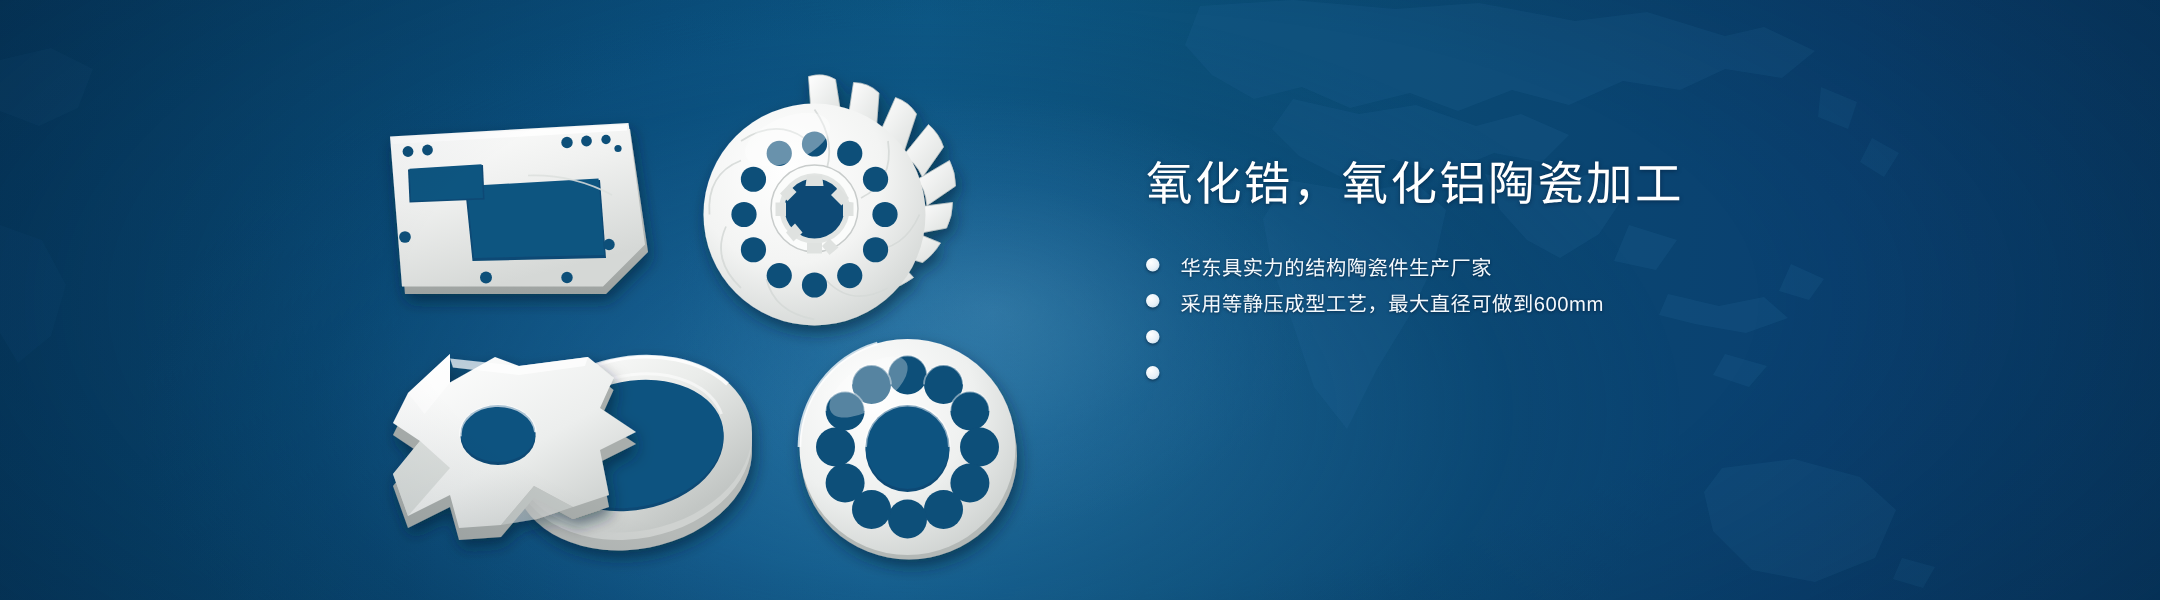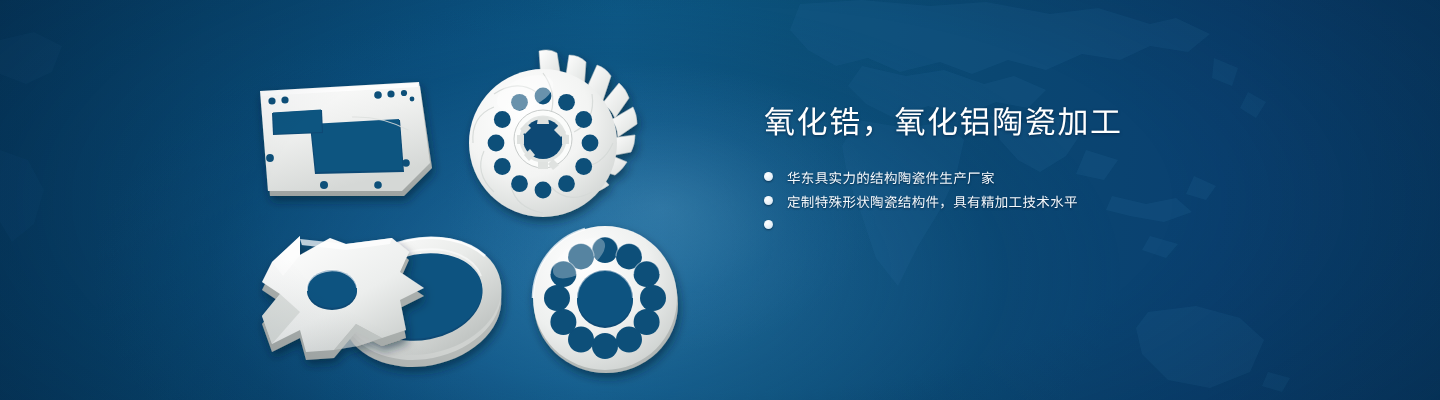--- a/index.html
+++ b/index.html
@@ -390,21 +390,24 @@
   <div class="content">
     <h1 class="headline">氧化锆，氧化铝陶瓷加工</h1>
 
     <ul class="bullets">
       <li class="bullet">
         <span class="dot"></span>
         <span class="btext">华东具实力的结构陶瓷件生产厂家</span>
       </li>
       <li class="bullet">
         <span class="dot"></span>
-        <span class="btext">定制特殊形状陶瓷结构件，具有精加工技术水平</span>
+        <span class="btext">采用等静压成型工艺，最大直径可做到600mm</span>
+      </li>
+      <li class="bullet">
+        <span class="dot"></span>
       </li>
       <li class="bullet">
         <span class="dot"></span>
       </li>
     </ul>
   </div>
 
 </div>
 
 </body></html>

